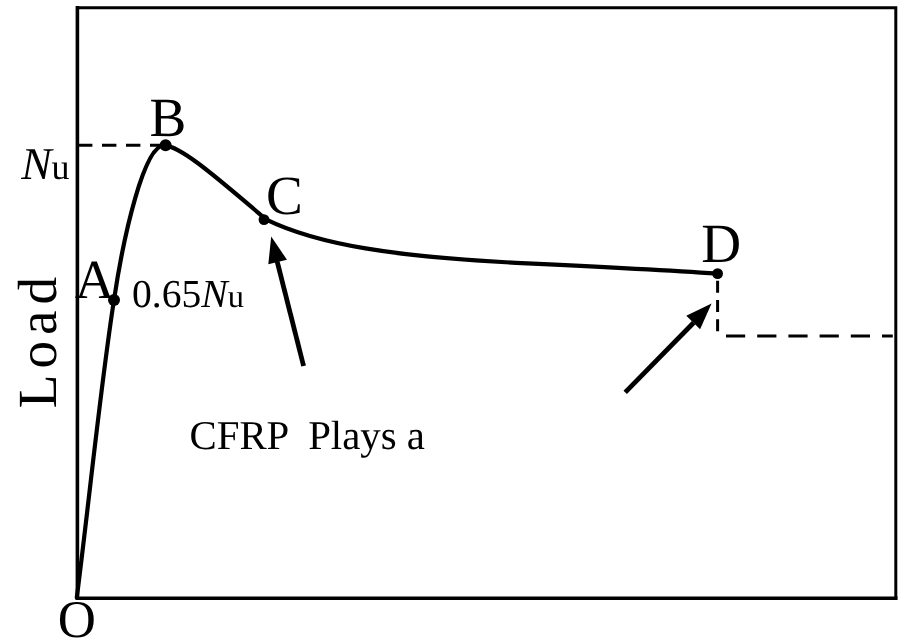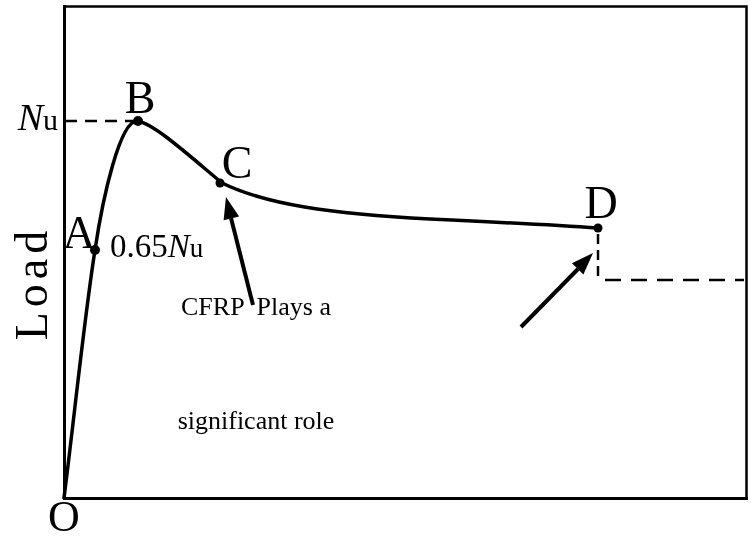--- a/index.html
+++ b/index.html
@@ -12,28 +12,28 @@
     overflow:hidden;
   }
   #plot-svg{position:absolute;left:0;top:0;}
   .lbl{position:absolute;white-space:pre;line-height:1;}
   .pt-label{font-size:46px;transform:translate(-50%,-50%);}
   .origin{font-size:44px;transform:translate(-50%,-50%);}
   .yaxis-title{
     font-size:46px;letter-spacing:5px;
     transform:translate(-50%,-50%) rotate(-90deg);
   }
-  .nu-label{font-size:38px;transform:translate(-100%,-50%);}
+  .nu-label{font-size:38px;transform:translate(-100%,-50%);margin-top:20px;}
   .nu-label .base{font-style:italic;}
   .nu-label .sub{font-size:30px;font-style:normal;}
   .a-value{font-size:33px;transform:translateY(-50%);text-align:right;}
   .a-value .base{font-style:italic;}
   .a-value .sub{font-size:27px;font-style:normal;}
   .annotation{
-    font-size:26px;text-align:center;
+    font-size:34px;
     transform:translate(-50%,-50%);
     line-height:38px;
   }
 </style>
 </head>
 <body>
 
 <div id="figure">
 
   <svg id="plot-svg" width="753" height="536" viewBox="0 0 753 536">
@@ -79,19 +79,18 @@
 
   <div class="lbl pt-label" style="left:79px;top:233px;">A</div>
   <div class="lbl pt-label" style="left:140px;top:98px;">B</div>
   <div class="lbl pt-label" style="left:237px;top:163px;">C</div>
   <div class="lbl pt-label" style="left:601px;top:203px;">D</div>
 
   <div class="lbl origin" style="left:64px;top:517px;">O</div>
 
   <div class="lbl annotation" style="left:256px;top:364px;">
     <div>CFRP  Plays a</div>
-    <div>significant role</div>
   </div>
 
   <div class="lbl annotation" style="left:546px;top:364px;">
   </div>
 
 </div>
 
 </body></html>

